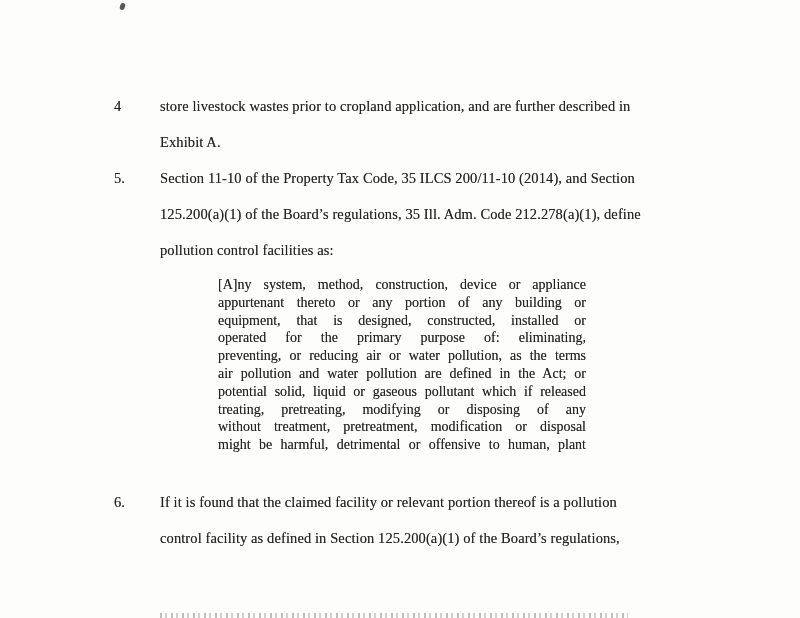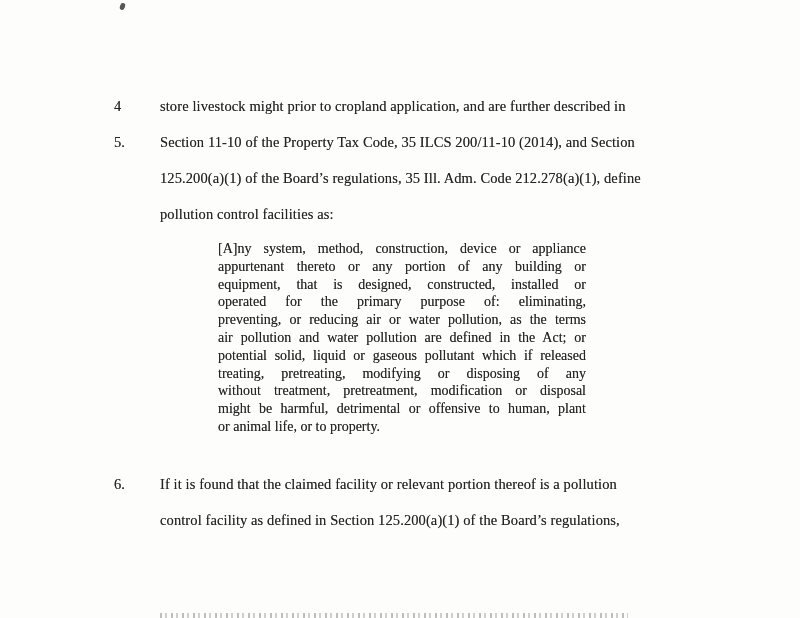--- a/index.html
+++ b/index.html
@@ -88,42 +88,42 @@
 </head>
 <body>
 
 <div class="page">
   <div class="speck"></div>
 
   <div class="content">
 
     <section class="para">
       <span class="num">4</span>
-      <div class="mline">store livestock might prior to cropland application, and are further described in</div>
+      <div class="mline">store livestock wastes prior to cropland application, and are further described in</div>
+      <div class="mline">Exhibit A.</div>
     </section>
 
     <section class="para">
       <span class="num">5.</span>
       <div class="mline">Section 11-10 of the Property Tax Code, 35 ILCS 200/11-10 (2014), and Section</div>
       <div class="mline">125.200(a)(1) of the Board’s regulations, 35 Ill. Adm. Code 212.278(a)(1), define</div>
       <div class="mline">pollution control facilities as:</div>
     </section>
 
     <section class="quote">
       <div class="qline">[A]ny system, method, construction, device or appliance</div>
       <div class="qline">appurtenant thereto or any portion of any building or</div>
       <div class="qline">equipment, that is designed, constructed, installed or</div>
       <div class="qline">operated for the primary purpose of: eliminating,</div>
       <div class="qline">preventing, or reducing air or water pollution, as the terms</div>
       <div class="qline">air pollution and water pollution are defined in the Act; or</div>
       <div class="qline">potential solid, liquid or gaseous pollutant which if released</div>
       <div class="qline">treating, pretreating, modifying or disposing of any</div>
       <div class="qline">without treatment, pretreatment, modification or disposal</div>
       <div class="qline">might be harmful, detrimental or offensive to human, plant</div>
-      <div class="qline last">or animal life, or to property.</div>
     </section>
 
     <section class="para para-6">
       <span class="num">6.</span>
       <div class="mline">If it is found that the claimed facility or relevant portion thereof is a pollution</div>
       <div class="mline">control facility as defined in Section 125.200(a)(1) of the Board’s regulations,</div>
     </section>
 
   </div>
 

